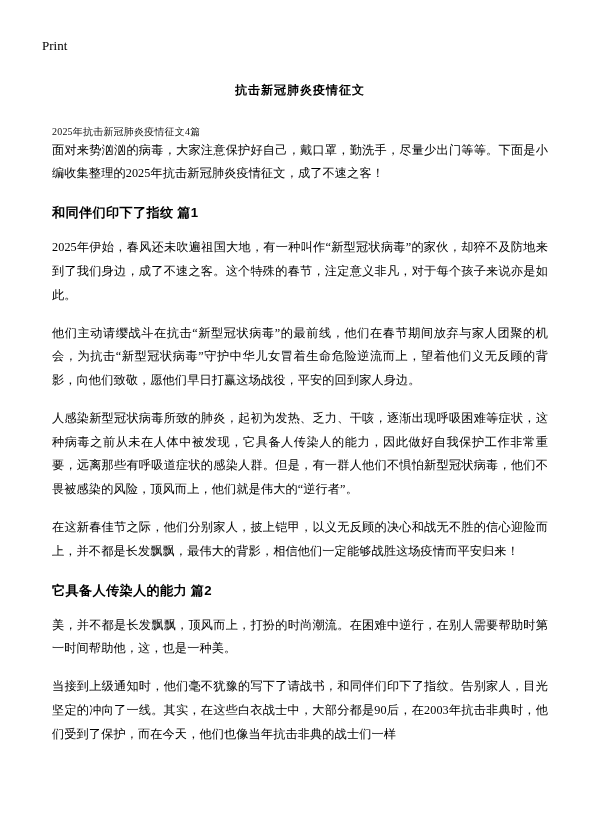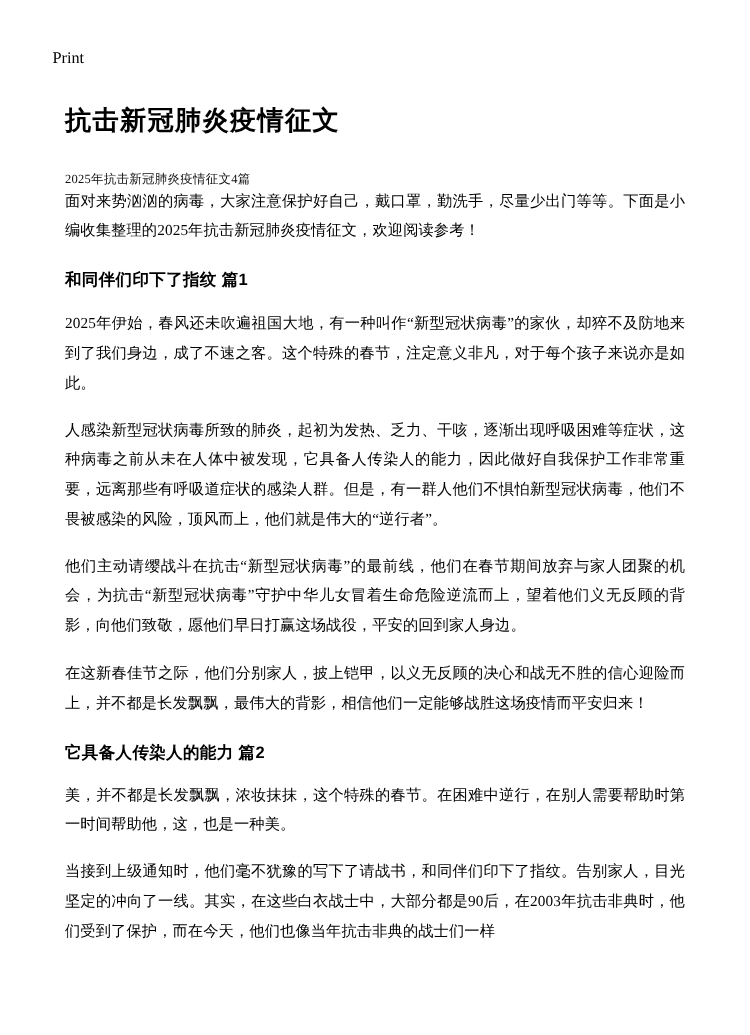--- a/index.html
+++ b/index.html
@@ -23,22 +23,22 @@
     position: relative;
   }
   .print-label {
     font-family: "Liberation Serif", "DejaVu Serif", serif;
     font-size: 13px;
     color: #000;
     line-height: 1.2;
     margin: 0 0 0 -10px;
   }
   .doc-title {
-    text-align: left;
-    font-size: 21px;
+    text-align: center;
+    font-size: 12px;
     font-weight: bold;
     letter-spacing: 1px;
     margin: 28px 0 0 0;
     font-family: "Liberation Sans", "DejaVu Sans", sans-serif;
   }
   .subtitle {
     font-size: 10px;
     margin: 26px 0 0 0;
     color: #111;
     letter-spacing: 0.2px;
@@ -66,26 +66,26 @@
 <div class="page">
 
   <div class="print-label">Print</div>
 
   <h1 class="doc-title">抗击新冠肺炎疫情征文</h1>
 
   <div class="subtitle">2025年抗击新冠肺炎疫情征文4篇</div>
 
   <div class="body-block">
 
-    <p class="para">面对来势汹汹的病毒，大家注意保护好自己，戴口罩，勤洗手，尽量少出门等等。下面是小编收集整理的2025年抗击新冠肺炎疫情征文，欢迎阅读参考！</p>
+    <p class="para">面对来势汹汹的病毒，大家注意保护好自己，戴口罩，勤洗手，尽量少出门等等。下面是小编收集整理的2025年抗击新冠肺炎疫情征文，成了不速之客！</p>
 
     <h2 class="section-head">和同伴们印下了指纹 篇1</h2>
     <p class="para">2025年伊始，春风还未吹遍祖国大地，有一种叫作“新型冠状病毒”的家伙，却猝不及防地来到了我们身边，成了不速之客。这个特殊的春节，注定意义非凡，对于每个孩子来说亦是如此。</p>
+    <p class="para">他们主动请缨战斗在抗击“新型冠状病毒”的最前线，他们在春节期间放弃与家人团聚的机会，为抗击“新型冠状病毒”守护中华儿女冒着生命危险逆流而上，望着他们义无反顾的背影，向他们致敬，愿他们早日打赢这场战役，平安的回到家人身边。</p>
     <p class="para">人感染新型冠状病毒所致的肺炎，起初为发热、乏力、干咳，逐渐出现呼吸困难等症状，这种病毒之前从未在人体中被发现，它具备人传染人的能力，因此做好自我保护工作非常重要，远离那些有呼吸道症状的感染人群。但是，有一群人他们不惧怕新型冠状病毒，他们不畏被感染的风险，顶风而上，他们就是伟大的“逆行者”。</p>
-    <p class="para">他们主动请缨战斗在抗击“新型冠状病毒”的最前线，他们在春节期间放弃与家人团聚的机会，为抗击“新型冠状病毒”守护中华儿女冒着生命危险逆流而上，望着他们义无反顾的背影，向他们致敬，愿他们早日打赢这场战役，平安的回到家人身边。</p>
     <p class="para">在这新春佳节之际，他们分别家人，披上铠甲，以义无反顾的决心和战无不胜的信心迎险而上，并不都是长发飘飘，最伟大的背影，相信他们一定能够战胜这场疫情而平安归来！</p>
 
     <h2 class="section-head">它具备人传染人的能力 篇2</h2>
-    <p class="para">美，并不都是长发飘飘，浓妆抹抹，这个特殊的春节。在困难中逆行，在别人需要帮助时第一时间帮助他，这，也是一种美。</p>
+    <p class="para">美，并不都是长发飘飘，顶风而上，打扮的时尚潮流。在困难中逆行，在别人需要帮助时第一时间帮助他，这，也是一种美。</p>
     <p class="para">当接到上级通知时，他们毫不犹豫的写下了请战书，和同伴们印下了指纹。告别家人，目光坚定的冲向了一线。其实，在这些白衣战士中，大部分都是90后，在2003年抗击非典时，他们受到了保护，而在今天，他们也像当年抗击非典的战士们一样</p>
 
   </div>
 </div>
 
 </body></html>

